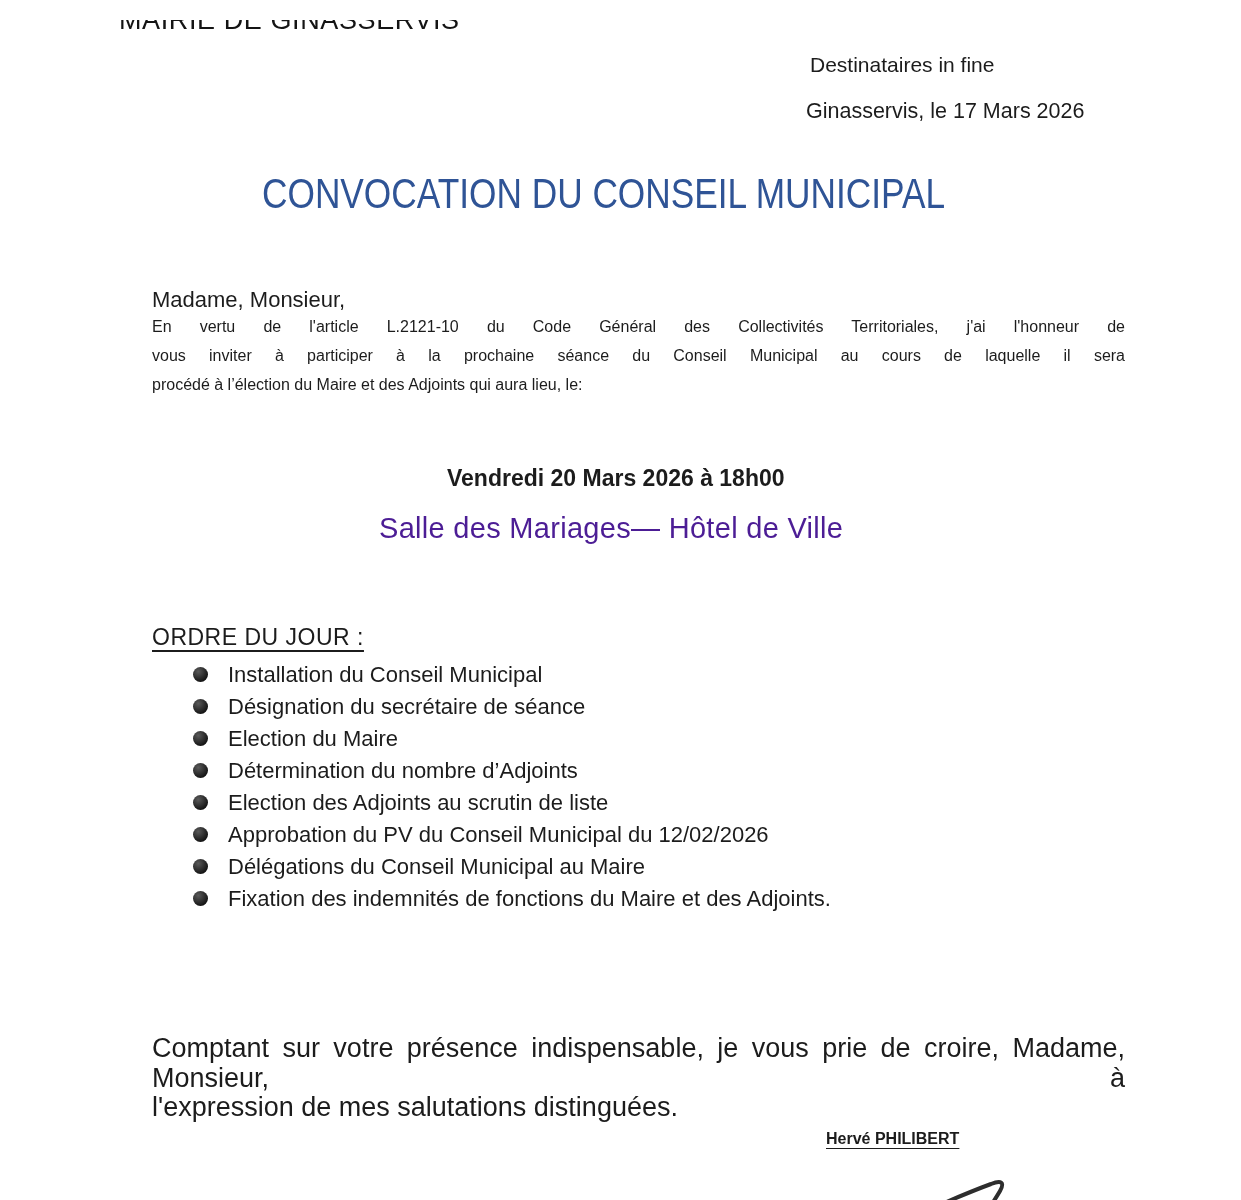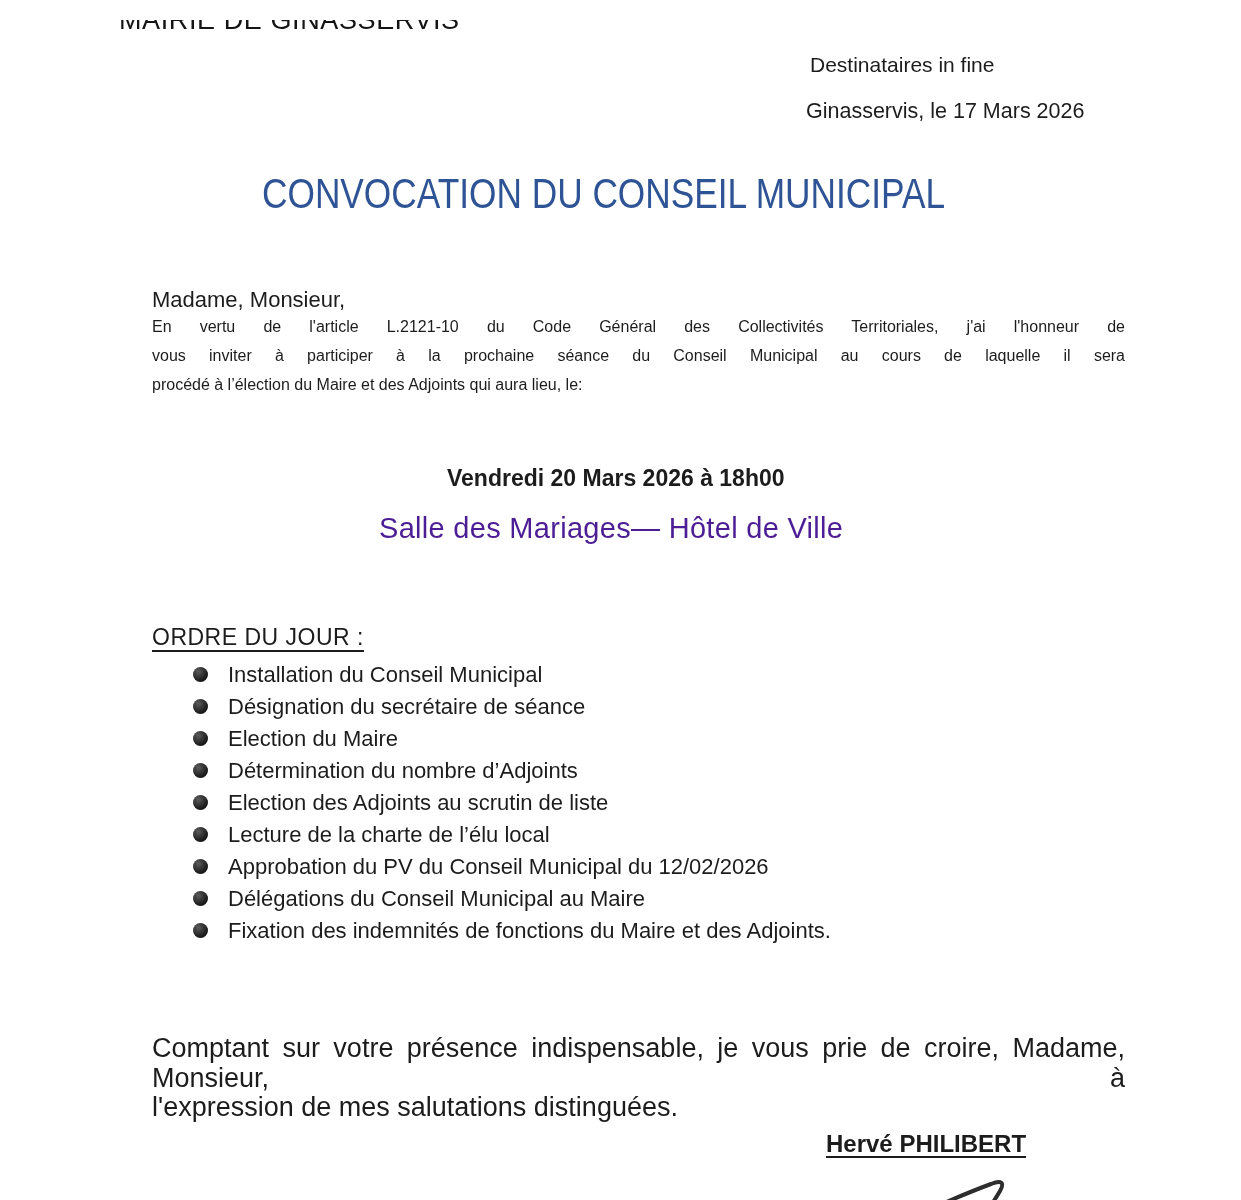--- a/index.html
+++ b/index.html
@@ -88,21 +88,21 @@
 
   .closing {
     position: absolute;
     left: 152px; top: 1014px; width: 973px;
     font-size: 27px; line-height: 29.5px;
     white-space: normal;
   }
 
   .signer-name {
     left: 826px; top: 1110px;
-    font-size: 24px; font-weight: bold;
+    font-size: 16px; font-weight: bold;
     text-decoration: underline;
     text-underline-offset: 4px;
   }
 
   .signature-svg { position: absolute; left: 888px; top: 1152px; }
 
   .stamp {
     position: absolute;
     left: 834px; top: 1186px;
     width: 76px; height: 58px;
@@ -142,21 +142,20 @@
   <div class="abs meeting-location">Salle des Mariages— Hôtel de Ville</div>
 
   <div class="abs agenda-heading">ORDRE DU JOUR :</div>
 
   <ul class="agenda-list">
     <li>Installation du Conseil Municipal</li>
     <li>Désignation du secrétaire de séance</li>
     <li>Election du Maire</li>
     <li>Détermination du nombre d’Adjoints</li>
     <li>Election des Adjoints au scrutin de liste</li>
-    <li>Lecture de la charte de l’élu local</li>
     <li>Approbation du PV du Conseil Municipal du 12/02/2026</li>
     <li>Délégations du Conseil Municipal au Maire</li>
     <li>Fixation des indemnités de fonctions du Maire et des Adjoints.</li>
   </ul>
 
   <div class="closing">
     <div class="jline">Comptant sur votre présence indispensable, je vous prie de croire, Madame, Monsieur, à</div>
     <div class="lline">l'expression de mes salutations distinguées.</div>
   </div>
 

